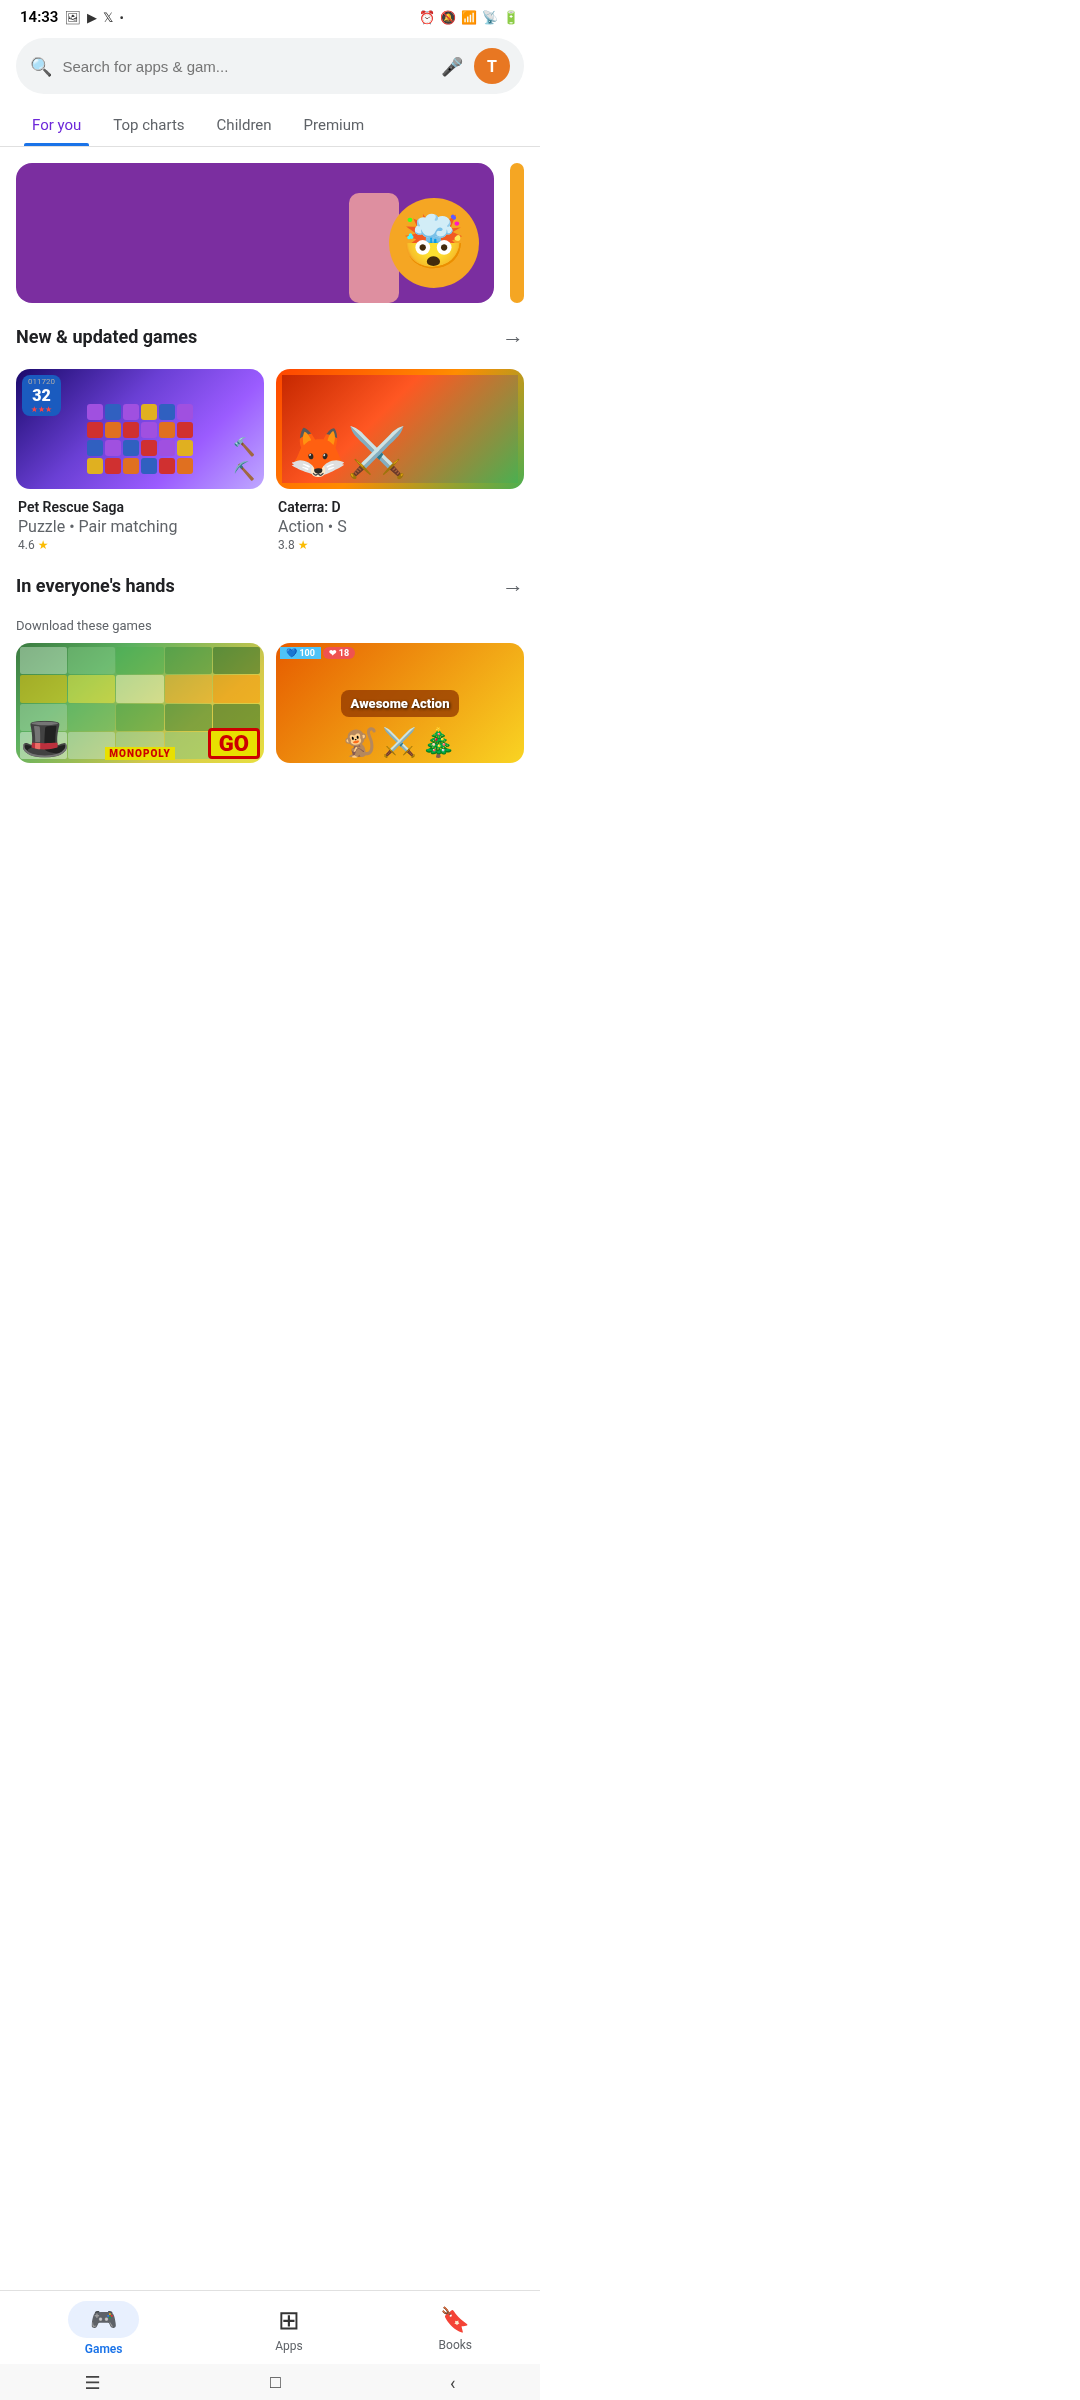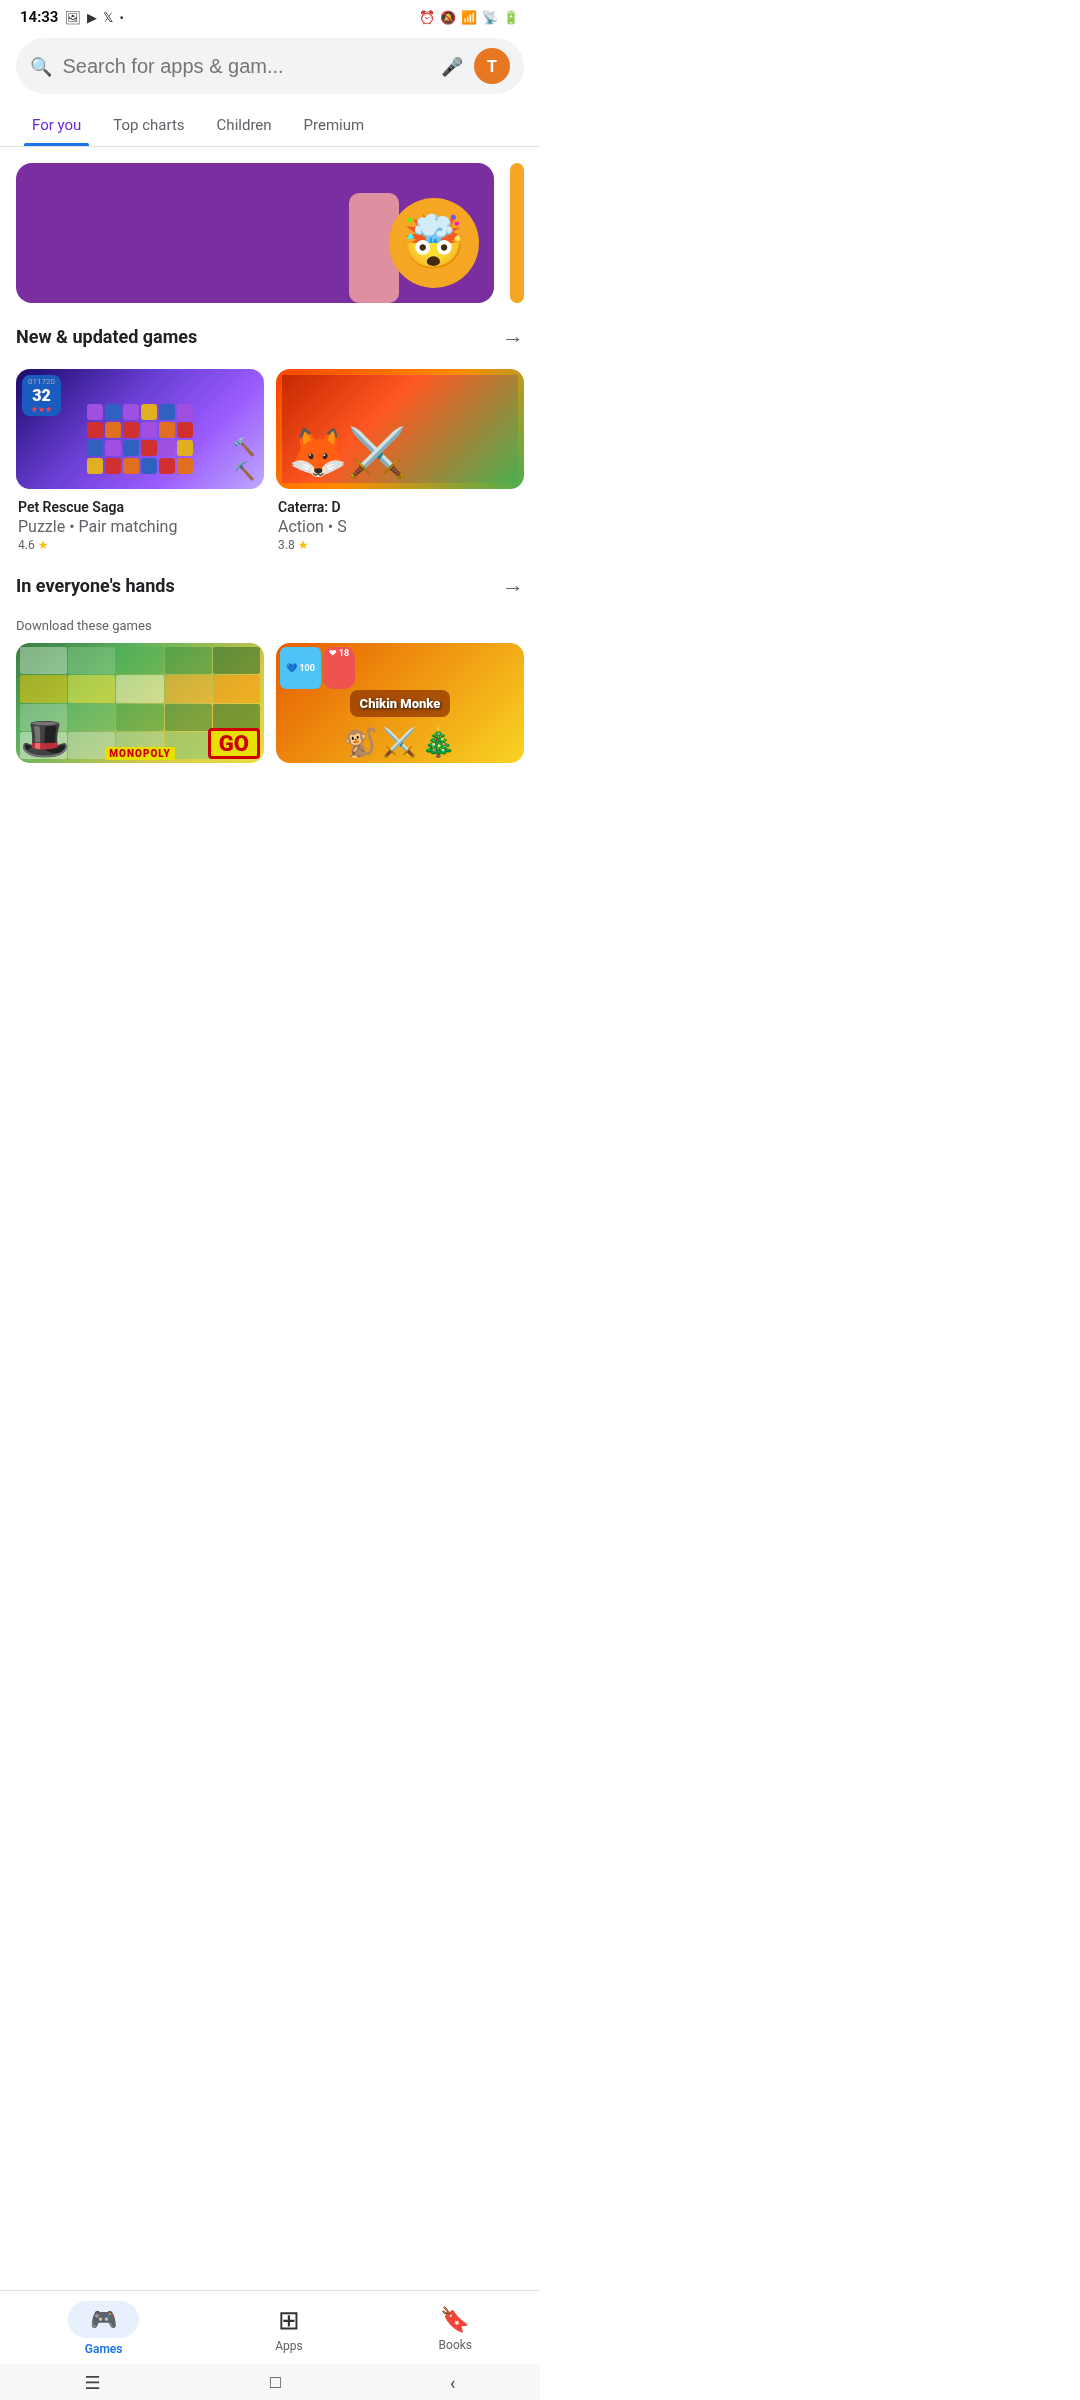--- a/index.html
+++ b/index.html
@@ -53,21 +53,21 @@
       border-radius: 30px;
       padding: 10px 14px;
       gap: 10px;
     }
     .search-icon { color: #5f6368; font-size: 18px; }
     .search-input {
       flex: 1;
       background: transparent;
       border: none;
       outline: none;
-      font-size: 20px;
+      font-size: 15px;
       color: #888;
     }
     .mic-icon { color: #5f6368; font-size: 18px; }
     .avatar-circle {
       width: 36px;
       height: 36px;
       border-radius: 50%;
       background: #e87722;
       color: #fff;
       display: flex;
@@ -514,26 +514,26 @@
         <div style="position:absolute;bottom:2px;left:0;right:0;text-align:center;">
           <span style="font-size:10px;font-weight:900;color:#c00;background:#e8e000;padding:1px 4px;letter-spacing:1px;">MONOPOLY</span>
         </div>
       </div>
     </div>
 
     <div class="game-card">
       <div class="game-thumbnail" style="background:linear-gradient(135deg,#e65c00 0%,#f9d423 100%);display:flex;align-items:center;justify-content:center;flex-direction:column;position:relative;overflow:hidden;">
 
         <div style="position:absolute;top:4px;left:4px;display:flex;gap:2px;">
-          <div style="background:#4fc3f7;border-radius:6px;padding:16px 6px;font-size:9px;color:#fff;font-weight:700;">💙 100</div>
+          <div style="background:#4fc3f7;border-radius:0;padding:1px 6px;font-size:9px;color:#fff;font-weight:700;">💙 100</div>
           <div style="background:#ef5350;border-radius:10px;padding:1px 6px;font-size:9px;color:#fff;font-weight:700;">❤ 18</div>
         </div>
 
         <div style="background:rgba(150,60,0,0.8);border-radius:8px;padding:6px 10px;text-align:center;">
-          <div style="font-size:13px;font-weight:900;color:#fff;text-shadow:1px 1px 3px rgba(0,0,0,0.8);">Chikin Monke</div>
+          <div style="font-size:13px;font-weight:900;color:#fff;text-shadow:1px 1px 3px rgba(0,0,0,0.8);">Awesome Action</div>
         </div>
 
         <div style="position:absolute;bottom:4px;display:flex;gap:4px;font-size:28px;">
           <span>🐒</span>
             <span>⚔️</span>
             <span>🎄</span>
         </div>
       </div>
     </div>
   </div>

